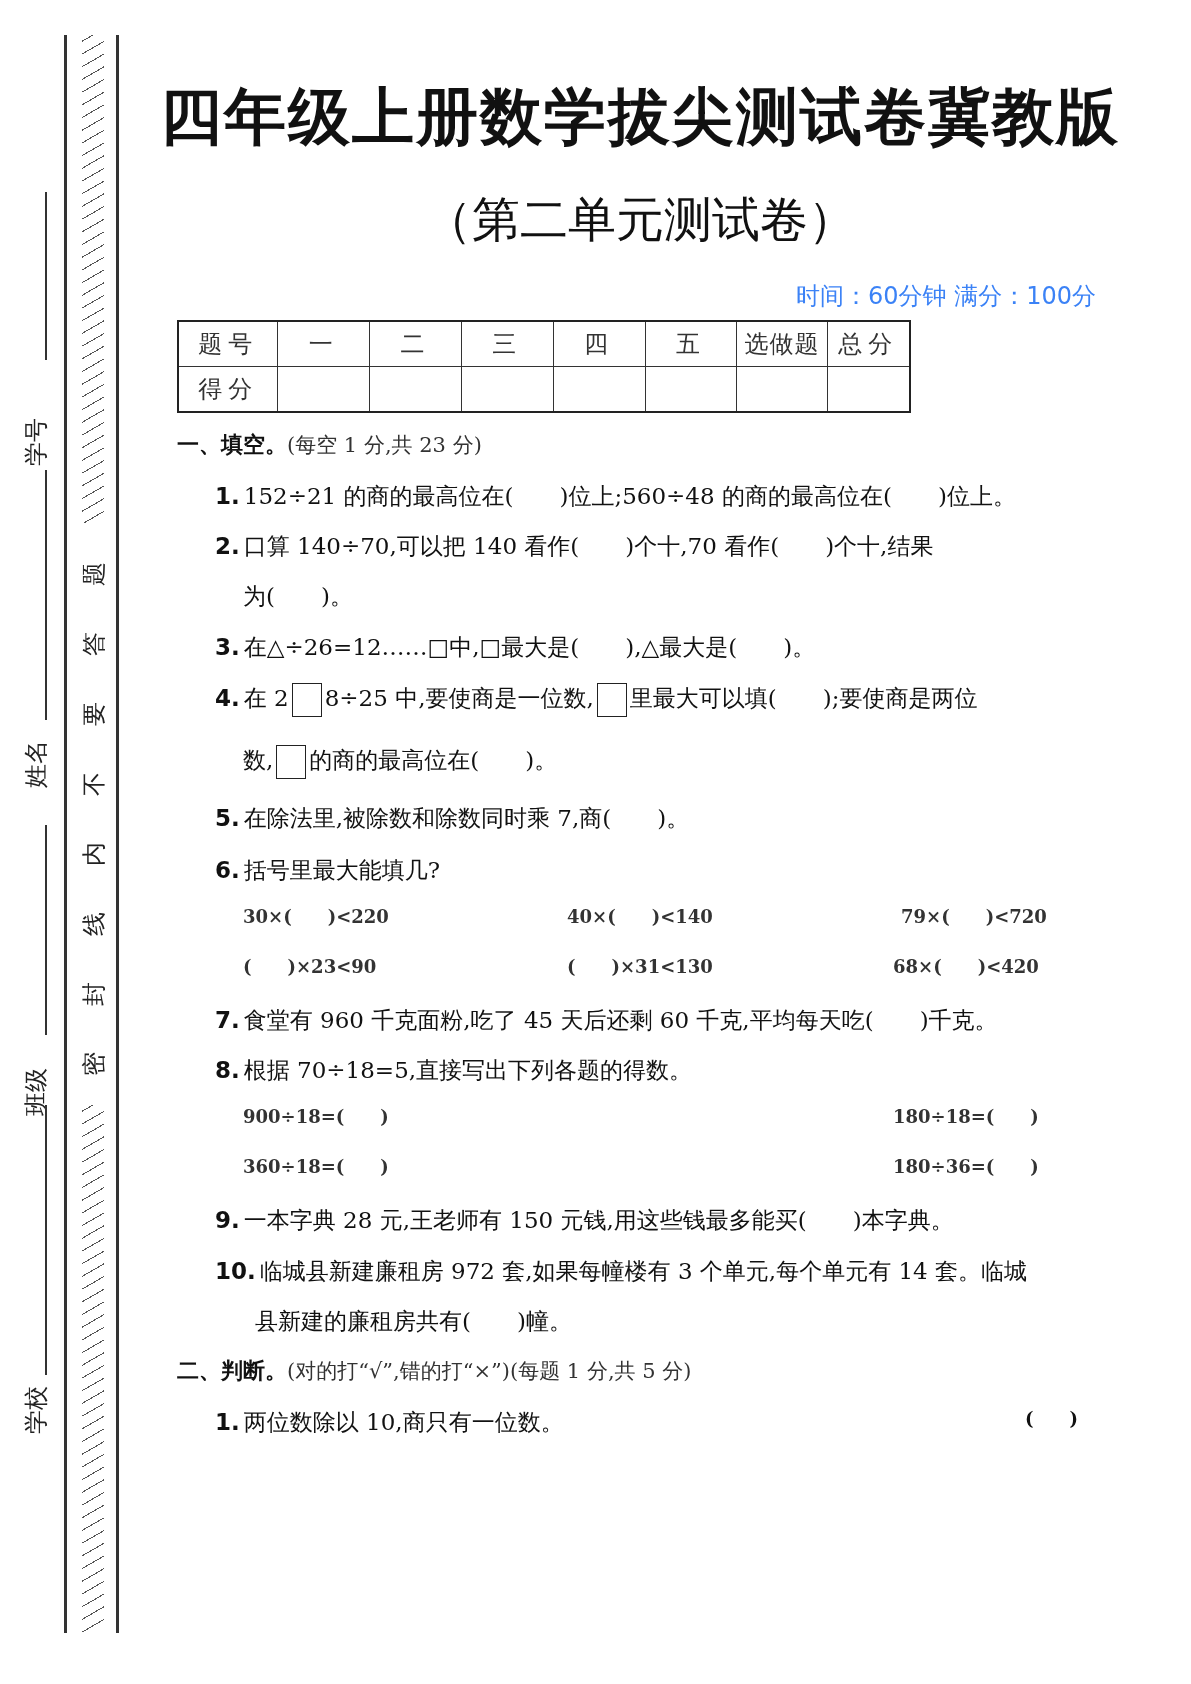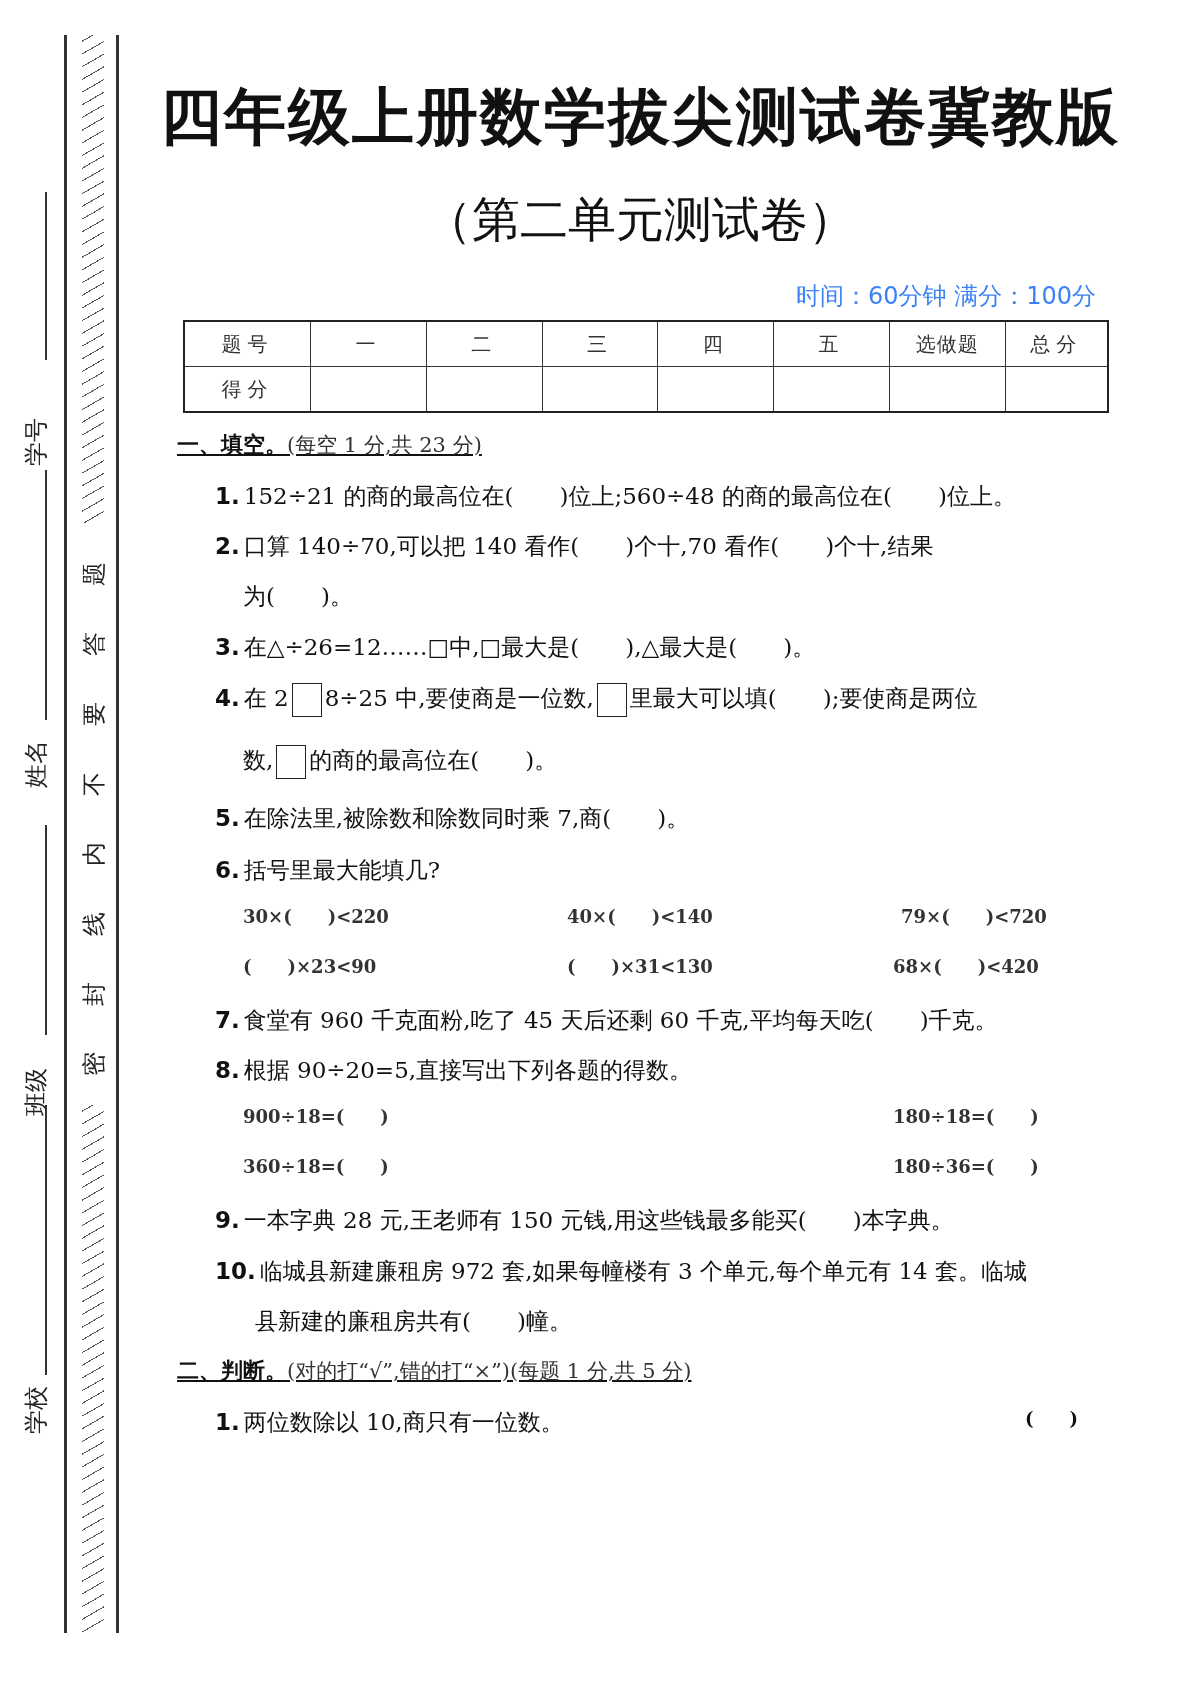--- a/index.html
+++ b/index.html
@@ -26,28 +26,28 @@
   
   .title { position: absolute; left: 160px; width: 960px; top: 75px; 
            font-family: "DejaVu Sans", sans-serif; font-weight: bold; font-size: 62px;
            letter-spacing: 2px; color: #111; }
   .subtitle { position: absolute; left: 160px; width: 960px; top: 188px; text-align: center;
               font-family: "DejaVu Sans", sans-serif; font-size: 48px; color: #111; }
   .meta { position: absolute; right: 95px; top: 280px; font-family: "DejaVu Sans", sans-serif;
           font-size: 24px; color: #3b82f6; }
 
   
-  table.score { position: absolute; left: 177px; top: 320px; width: 926px; border-collapse: collapse;
-                font-size: 20px; color: #333; margin-left: 6px; }
+  table.score { position: absolute; left: 177px; top: 320px; width: 734px; border-collapse: collapse;
+                font-size: 24px; color: #333; }
   table.score td { border: 1.5px solid #333; height: 42px; text-align: center; vertical-align: middle;
                    letter-spacing: 6px; }
   table.score { border: 2px solid #222; }
 
   
-  .section-head { position: absolute; left: 177px; font-size: 22px; color: #111; text-decoration: underline; }
+  .section-head { position: absolute; left: 177px; font-size: 22px; color: #111; }
   .section-head b { font-family: "DejaVu Sans", sans-serif; font-weight: bold; }
   .section-head span.note { font-size: 21px; color: #333; }
   .q { position: absolute; font-size: 23px; color: #111; white-space: nowrap; }
   .q b { font-family: "DejaVu Sans", sans-serif; font-weight: bold; margin-right: 4px; }
   .sq { display: inline-block; width: 28px; height: 32px; border: 1.5px solid #222;
         vertical-align: middle; margin: 0 3px; }
   .row { position: absolute; font-size: 18px; color: #333; white-space: nowrap; font-weight: bold; }
 </style>
 </head>
 <body>
@@ -155,21 +155,21 @@
 <div class="row" style="left:901px;top:905px">79×(　　)&lt;720</div>
 <div class="row" style="left:243px;top:955px">(　　)×23&lt;90</div>
 <div class="row" style="left:567px;top:955px">(　　)×31&lt;130</div>
 <div class="row" style="left:893px;top:955px">68×(　　)&lt;420</div>
 
 <div class="q" style="left:215px;top:1005px">
   <b>7.</b><span>食堂有 960 千克面粉,吃了 45 天后还剩 60 千克,平均每天吃(　　)千克。</span>
 </div>
 
 <div class="q" style="left:215px;top:1055px">
-  <b>8.</b><span>根据 90÷20=5,直接写出下列各题的得数。</span>
+  <b>8.</b><span>根据 70÷18=5,直接写出下列各题的得数。</span>
 </div>
 <div class="row" style="left:243px;top:1105px">900÷18=(　　)</div>
 <div class="row" style="left:893px;top:1105px">180÷18=(　　)</div>
 <div class="row" style="left:243px;top:1155px">360÷18=(　　)</div>
 <div class="row" style="left:893px;top:1155px">180÷36=(　　)</div>
 
 <div class="q" style="left:215px;top:1205px">
   <b>9.</b><span>一本字典 28 元,王老师有 150 元钱,用这些钱最多能买(　　)本字典。</span>
 </div>
 

